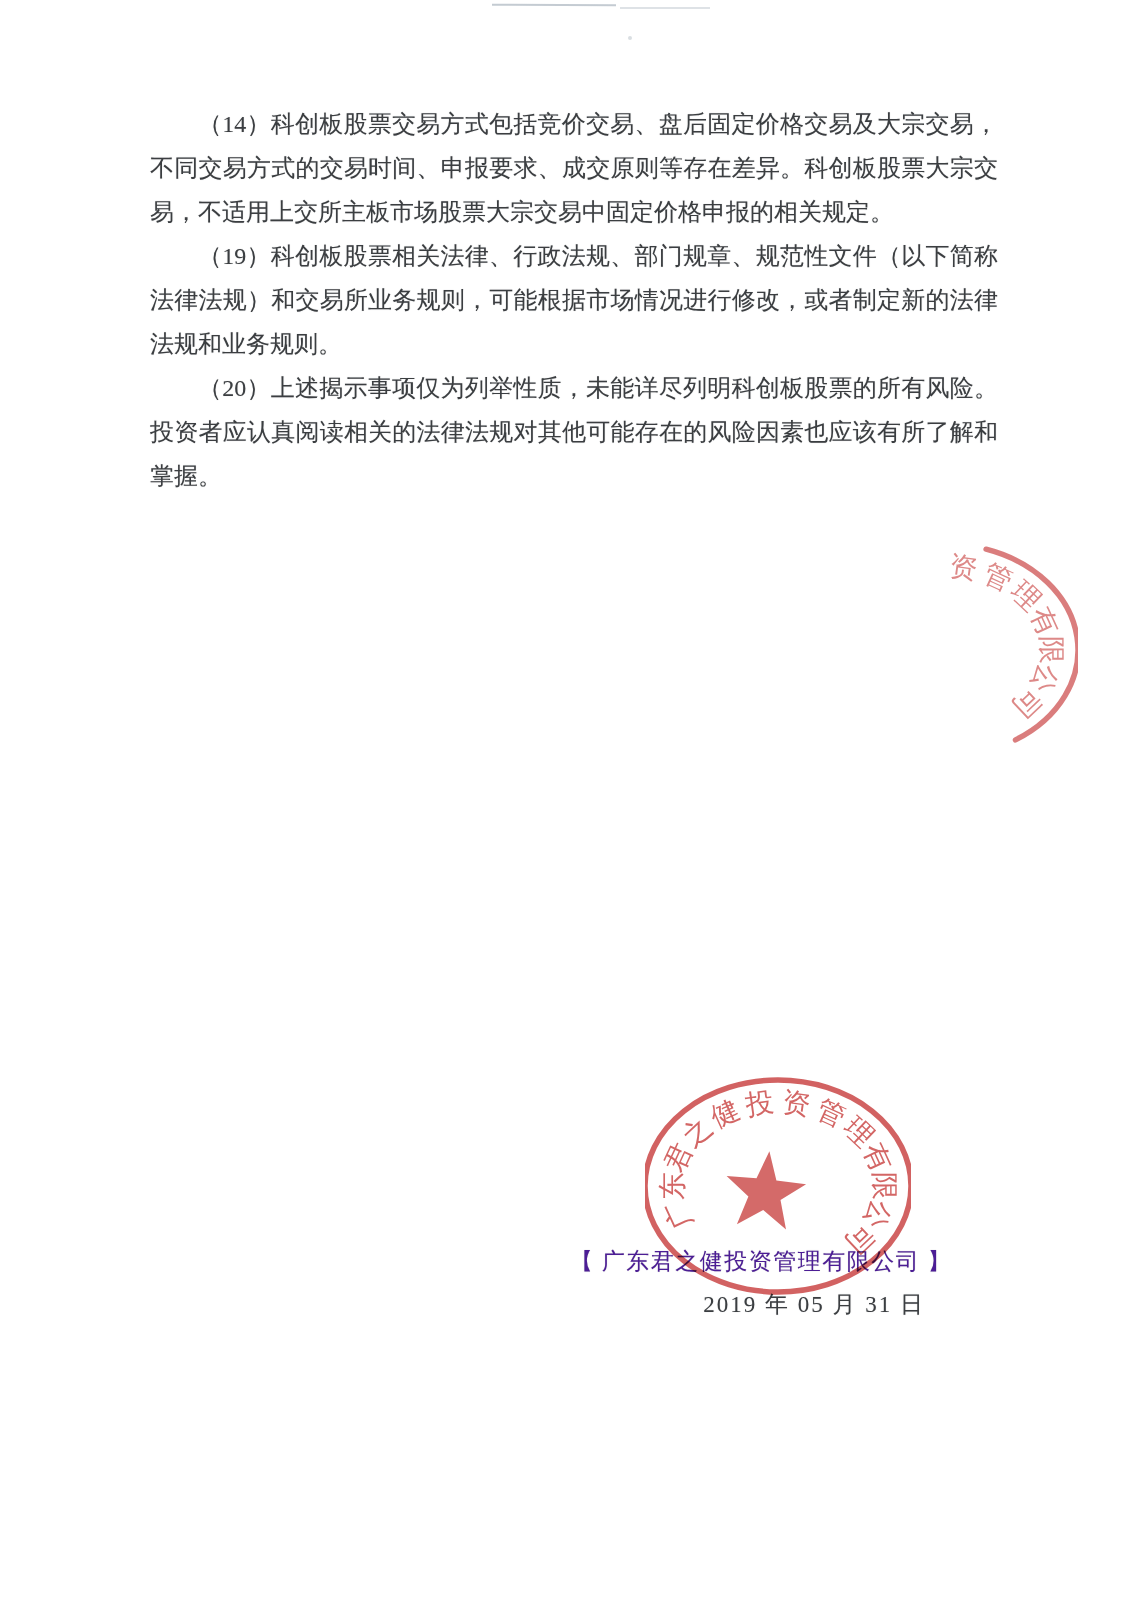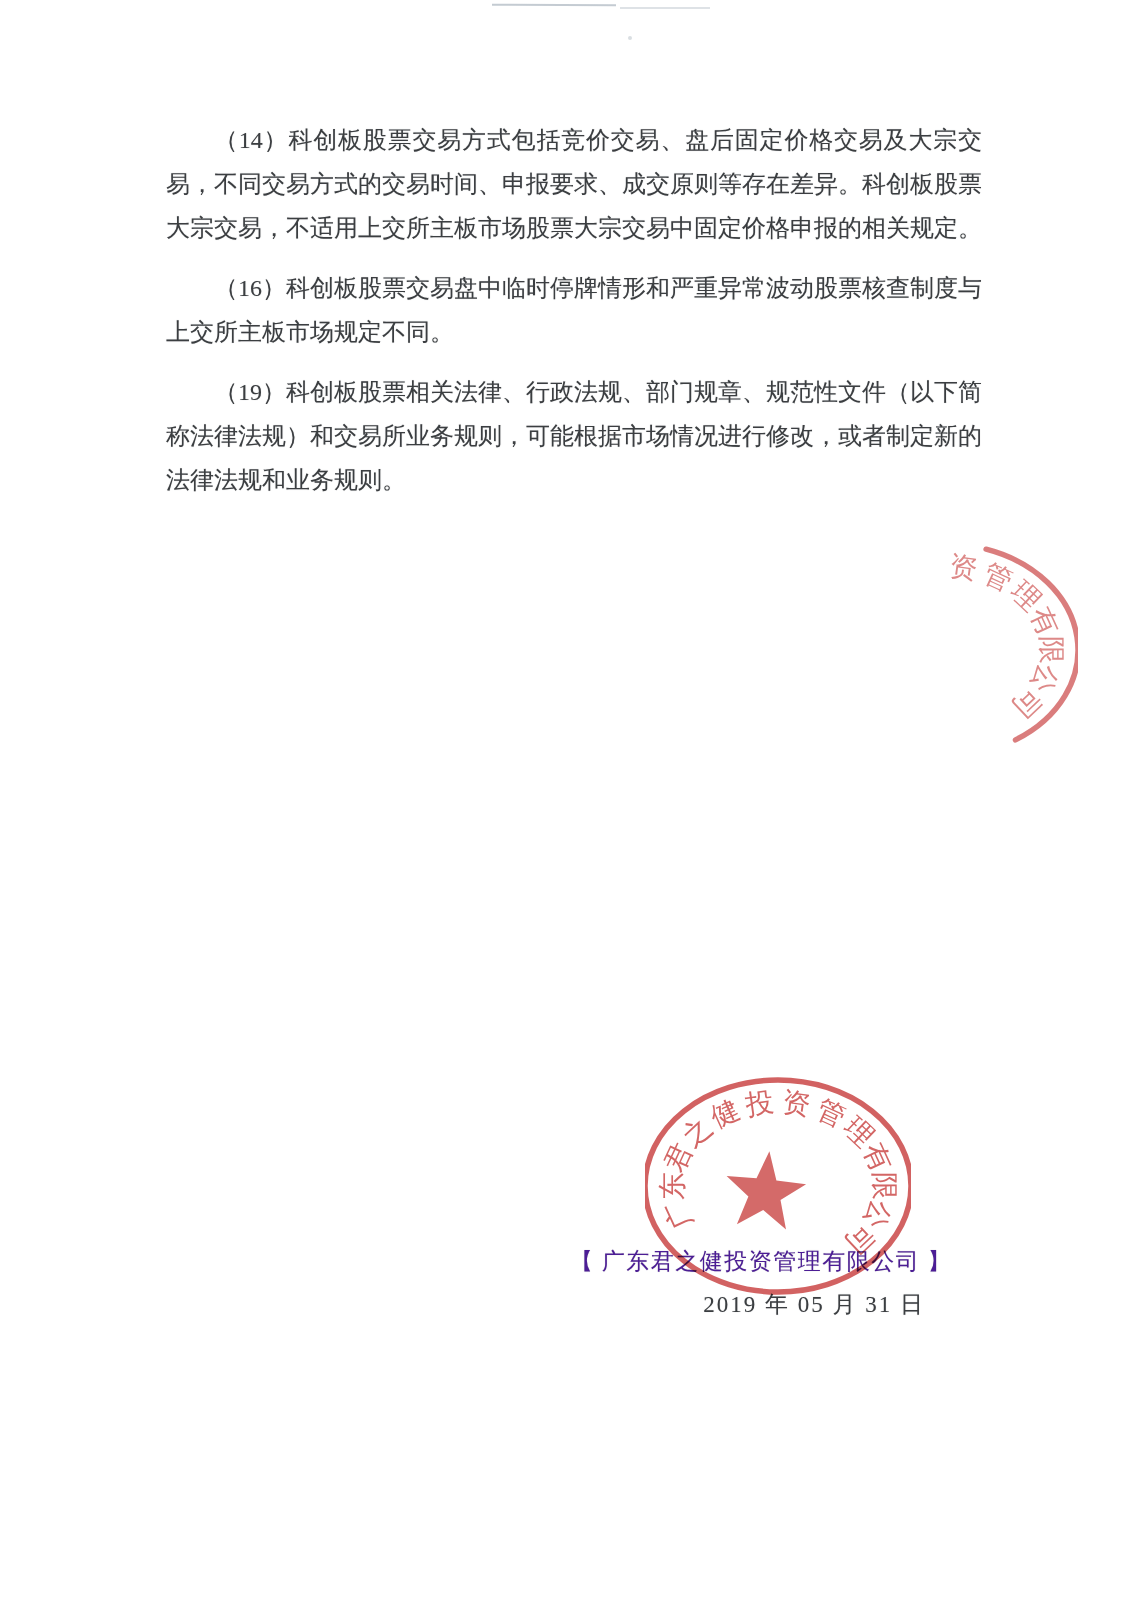--- a/index.html
+++ b/index.html
@@ -11,21 +11,21 @@
     font-family:"Liberation Serif","DejaVu Serif",serif;
   }
   .doc-body{
     position:absolute;
     left:150px;top:102px;width:848px;
     font-size:24px;line-height:44px;
     color:#3b3e41;
     text-align:justify;
     text-shadow:0 0 1px rgba(59,62,65,.30);
   }
-  .doc-body p{margin:16px;text-indent:2em;}
+  .doc-body p{margin:0;text-indent:2em;}
   .company-line{
     position:absolute;top:1246px;right:179px;
     font-size:23px;color:#4c1d95;letter-spacing:1.5px;
     text-shadow:0 0 1px rgba(59,62,65,.30);
     white-space:nowrap;
   }
   .date-line{
     position:absolute;top:1289px;right:206px;
     font-size:23px;color:#3b3e41;letter-spacing:2px;
     text-shadow:0 0 1px rgba(59,62,65,.30);
@@ -48,22 +48,22 @@
 <body>
 
 <div class="page">
 
   <div class="artifact" id="art1"></div>
   <div class="artifact" id="art2"></div>
   <div class="artifact" id="art3"></div>
 
   <div class="doc-body">
     <p>（14）科创板股票交易方式包括竞价交易、盘后固定价格交易及大宗交易，不同交易方式的交易时间、申报要求、成交原则等存在差异。科创板股票大宗交易，不适用上交所主板市场股票大宗交易中固定价格申报的相关规定。</p>
-    <p>（16）科创板股票交易盘中临时停牌情形和严重异常波动股票核查制度与上交所主板市场规定不同。</p>
     <p>（19）科创板股票相关法律、行政法规、部门规章、规范性文件（以下简称法律法规）和交易所业务规则，可能根据市场情况进行修改，或者制定新的法律法规和业务规则。</p>
+    <p>（20）上述揭示事项仅为列举性质，未能详尽列明科创板股票的所有风险。投资者应认真阅读相关的法律法规对其他可能存在的风险因素也应该有所了解和掌握。</p>
   </div>
 
   <div class="company-line">【 广东君之健投资管理有限公司 】</div>
   <div class="date-line">2019 年 05 月 31 日</div>
 
   <svg id="partial-stamp" class="stamp" width="266" height="266" viewBox="-133 -133 266 266">
       <path d="M 41.1 -100.8 A 133 106 0 0 1 70.5 89.9" fill="none" stroke="#c8403f" stroke-width="5.5" stroke-opacity="0.68" stroke-linecap="round"></path>
       <g>
         <text transform="translate(18.4 -82.7) rotate(8.0)" fill="#c8403f" fill-opacity="0.62" font-size="28" text-anchor="middle" dominant-baseline="central">资</text>
         <text transform="translate(53.0 -72.7) rotate(24.6)" fill="#c8403f" fill-opacity="0.62" font-size="28" text-anchor="middle" dominant-baseline="central">管</text>

